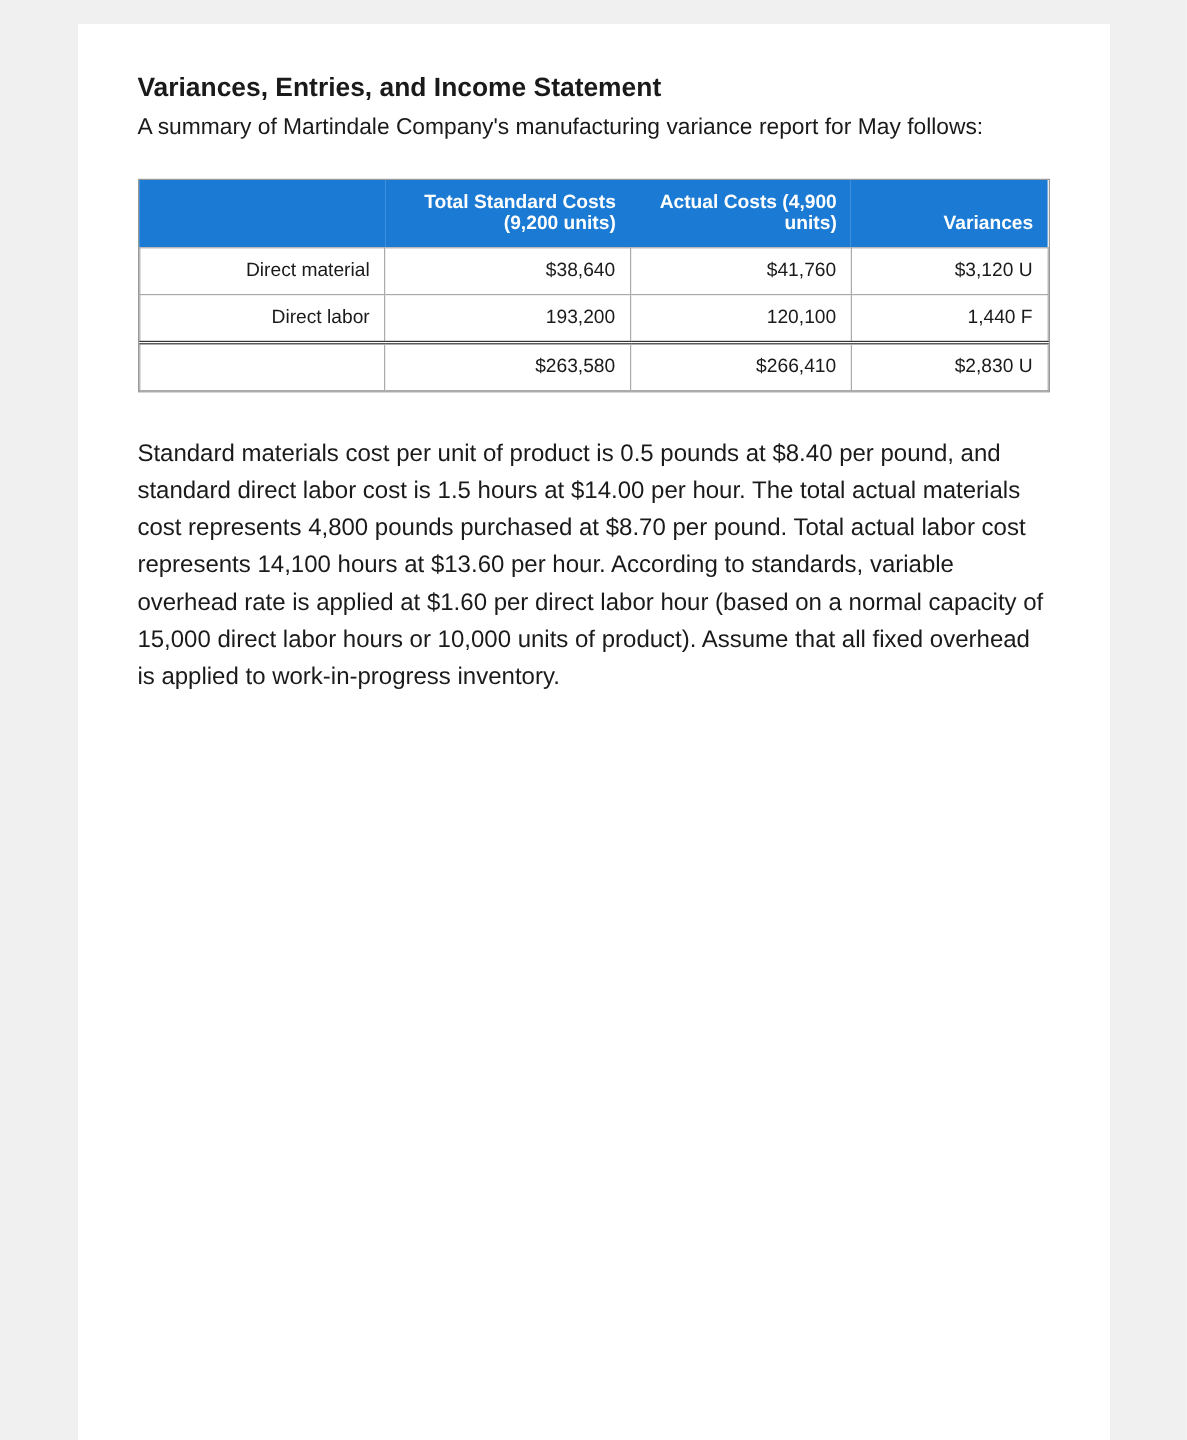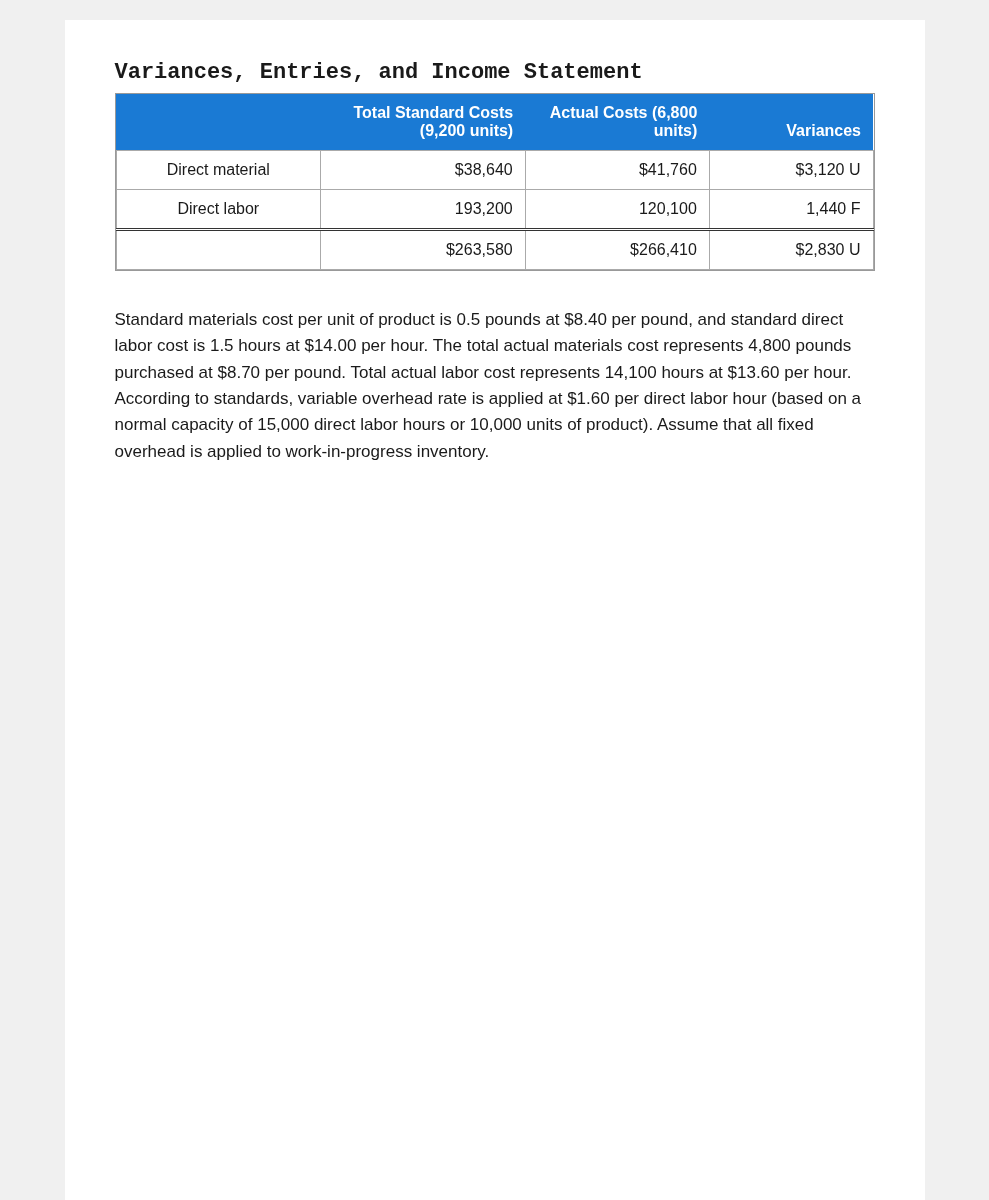--- a/index.html
+++ b/index.html
@@ -24,21 +24,21 @@
       min-height: 1200px;
       padding: 40px 50px;
       margin: 20px auto;
     }
 
     .main-title {
       font-size: 22px;
       font-weight: bold;
       color: #1a1a1a;
       margin-bottom: 8px;
-      font-family: Liberation Mono, monospace;
+      font-family: Liberation Sans, sans-serif;
     }
 
     .subtitle {
       font-size: 19px;
       color: #1a1a1a;
       line-height: 1.4;
       margin-bottom: 28px;
       font-family: Arial, sans-serif;
     }
 
@@ -92,57 +92,58 @@
     tbody tr td {
       padding: 10px 12px;
       font-size: 16px;
       color: #1a1a1a;
       border: 1px solid #aaa;
       text-align: right;
       vertical-align: middle;
     }
 
     tbody tr td.label-col {
-      text-align: center;
+      text-align: right;
       font-weight: normal;
     }
 
     .total-row td {
       border-top: 3px double #333;
       font-weight: normal;
     }
 
     .variance-cell {
       white-space: nowrap;
     }
 
     .body-text {
-      font-size: 17px;
+      font-size: 20px;
       line-height: 1.55;
       color: #1a1a1a;
       font-family: Arial, sans-serif;
     }
   </style>
 </head>
 <body>
 
 <div class="page-container">
 
   <h1 class="main-title">Variances, Entries, and Income Statement</h1>
+  <p class="subtitle">A summary of Martindale Company's manufacturing variance report for May follows:</p>
 
   <div class="table-wrapper">
     <table>
       <thead>
         <tr class="header-row">
           <th class="label-col"></th>
           <th class="std-col">
             <span>Total Standard Costs (9,200 units)</span>
           </th>
           <th class="actual-col">
-            <span>Actual Costs (6,800 units)</span>
+            <span>Actual Costs (4,900 units)</span>
           </th>
           <th class="variance-col">Variances</th>
         </tr>
       </thead>
       <tbody>
         <tr>
           <td class="label-col">Direct material</td>
           <td>$38,640</td>
           <td>$41,760</td>
           <td class="variance-cell">

